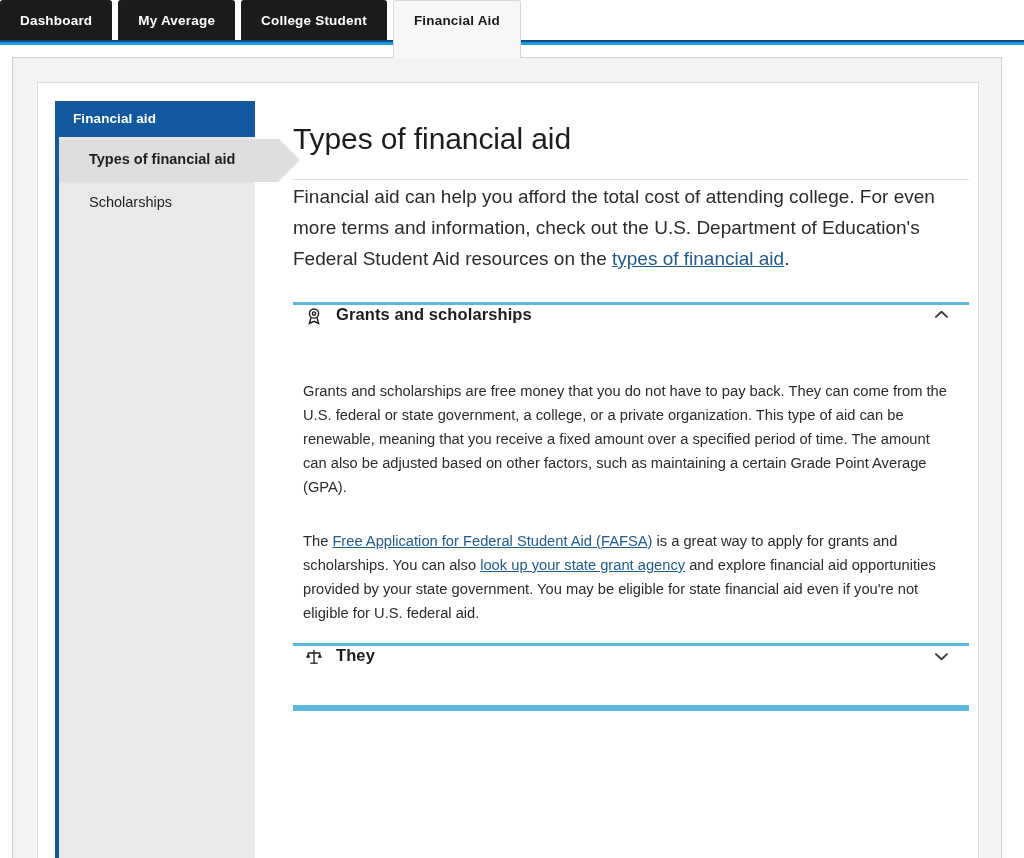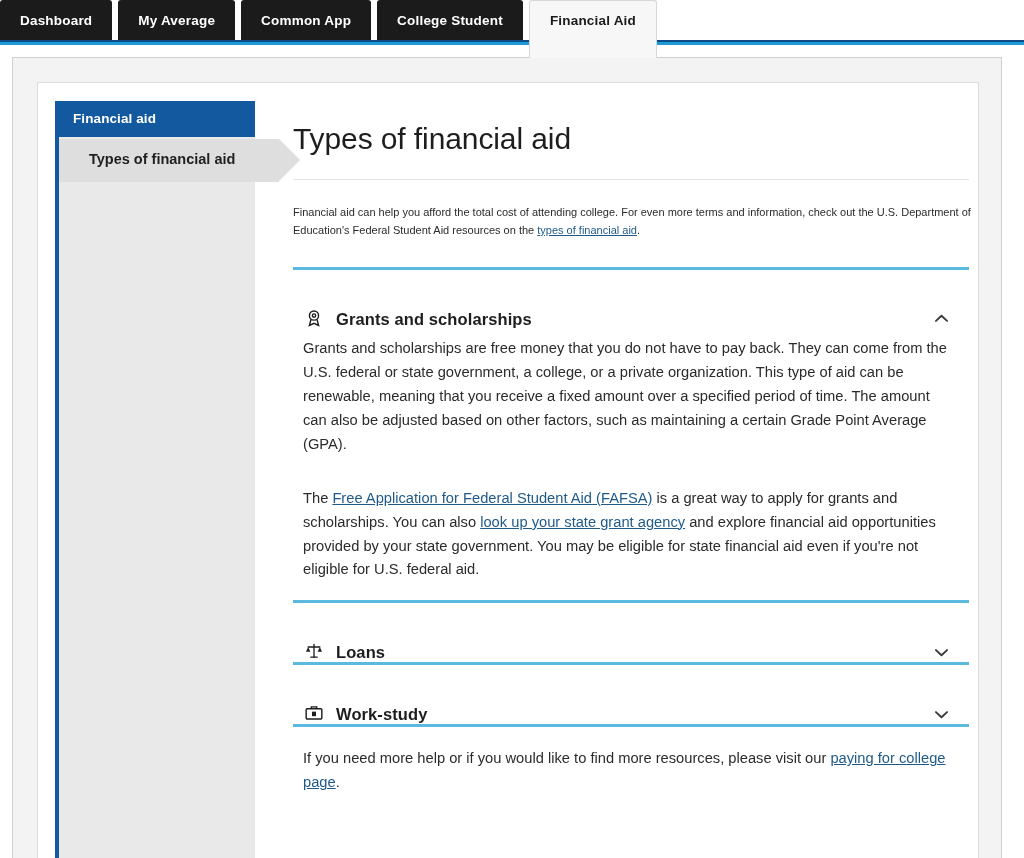--- a/index.html
+++ b/index.html
@@ -134,44 +134,44 @@
     color: #1d1d1d;
     margin: 21px 0 0 0;
     letter-spacing: -0.1px;
   }
   .title-rule {
     border-top: 1px solid #e2e2e2;
     margin: 23px 0 0 0;
     width: 676px;
   }
   #intro {
-    font-size: 11px;
+    font-size: 19px;
     color: #2b2b2b;
     line-height: 1.63;
-    margin: 24px 0 0 0;
+    margin: 2px 0 0 0;
     width: 678px;
   }
   a.link {
     color: #1f5a8a;
     text-decoration: underline;
     cursor: pointer;
   }
 
   
   #accordion {
     margin-top: 27px;
     width: 676px;
   }
   .acc-divider {
     height: 3px;
     background: #5bb9e0;
   }
   .acc-head {
     display: flex;
-    align-items: flex-end;
+    align-items: flex-start;
     height: 59px;
     padding: 0 18px 0 10px;
     cursor: pointer;
   }
   .acc-icon {
     width: 22px; height: 22px;
     flex: 0 0 22px;
     margin-right: 11px;
     display: flex;
     align-items: center;
@@ -193,21 +193,21 @@
     align-items: center;
     justify-content: center;
   }
   .acc-body {
     padding: 0 18px 14px 10px;
   }
   .acc-body p {
     font-size: 14.7px;
     color: #2b2b2b;
     line-height: 1.63;
-    margin: 8px 0 30px 0;
+    margin: 16px 0 30px 0;
   }
   .acc-body p:last-child { margin-bottom: 4px; }
 
   #footer-note {
     font-size: 14.7px;
     color: #2b2b2b;
     line-height: 1.63;
     margin: 20px 0 0 10px;
     width: 660px;
   }
@@ -218,40 +218,40 @@
 <div id="tabbar">
   <div class="tab-underline"></div>
   <div class="tab-strip">
     <div class="tab">
       <span>Dashboard</span>
     </div>
     <div class="tab">
       <span>My Average</span>
     </div>
     <div class="tab">
-      <span>Common App</span>
-    </div>
-    <div class="tab">
       <span>College Student</span>
     </div>
     <div class="tab active">
       <span>Financial Aid</span>
     </div>
   </div>
 </div>
 
 <div id="page-frame">
   <div id="card">
 
     <div id="sidebar">
       <div class="sidebar-header">Financial aid</div>
       <div class="sidebar-items">
         <div class="sidebar-item active">
           <span>Types of financial aid</span>
           <span class="arrow"></span>
+        </div>
+        <div class="sidebar-item">
+          <span>Scholarships</span>
         </div>
       </div>
     </div>
 
     <div id="main">
 
       <h1 id="page-title">Types of financial aid</h1>
       <div class="title-rule"></div>
 
       <p id="intro">
@@ -290,50 +290,30 @@
           <div class="acc-head">
             <span class="acc-icon">
               <svg width="20" height="20" viewBox="0 0 24 24" fill="none" stroke="currentColor" stroke-width="1.6" stroke-linecap="round">
                 <path d="M12 4.2 L12 19.4"></path>
                 <path d="M5 7.2 L19 7.2"></path>
                 <path d="M8.2 19.4 L15.8 19.4"></path>
                 <path d="M5 7.2 L2.4 13 L7.6 13 Z" fill="currentColor" stroke="none"></path>
                 <path d="M19 7.2 L16.4 13 L21.6 13 Z" fill="currentColor" stroke="none"></path>
               </svg>
             </span>
-            <span class="acc-title">Loans</span>
+            <span class="acc-title">They</span>
             <span class="acc-chev">
               <svg width="19" height="19" viewBox="0 0 24 24" fill="none" stroke="currentColor" stroke-width="2.4" stroke-linecap="round" stroke-linejoin="round">
                 <polyline points="5 9 12 15.5 19 9"></polyline>
               </svg>
             </span>
           </div>
         </div>
 
         <div class="acc-divider"></div>
-        <div class="acc-section">
-          <div class="acc-head">
-            <span class="acc-icon">
-              <svg width="20" height="20" viewBox="0 0 24 24" fill="none" stroke="currentColor" stroke-width="1.7">
-                <rect x="2.6" y="6.8" width="18.8" height="12.4" rx="1.2"></rect>
-                <path d="M8.8 6.8 V4.6 H15.2 V6.8"></path>
-                <rect x="9.6" y="10.4" width="4.8" height="5.4" fill="currentColor" stroke="none"></rect>
-              </svg>
-            </span>
-            <span class="acc-title">Work-study</span>
-            <span class="acc-chev">
-              <svg width="19" height="19" viewBox="0 0 24 24" fill="none" stroke="currentColor" stroke-width="2.4" stroke-linecap="round" stroke-linejoin="round">
-                <polyline points="5 9 12 15.5 19 9"></polyline>
-              </svg>
-            </span>
-          </div>
-        </div>
 
         <div class="acc-divider"></div>
       </div>
 
-      <p id="footer-note">
-        <span>If you need more help or if you would like to find more resources, please visit our </span><a class="link">paying for college page</a><span>.</span>
-      </p>
 
     </div>
   </div>
 </div>
 
 </body></html>

